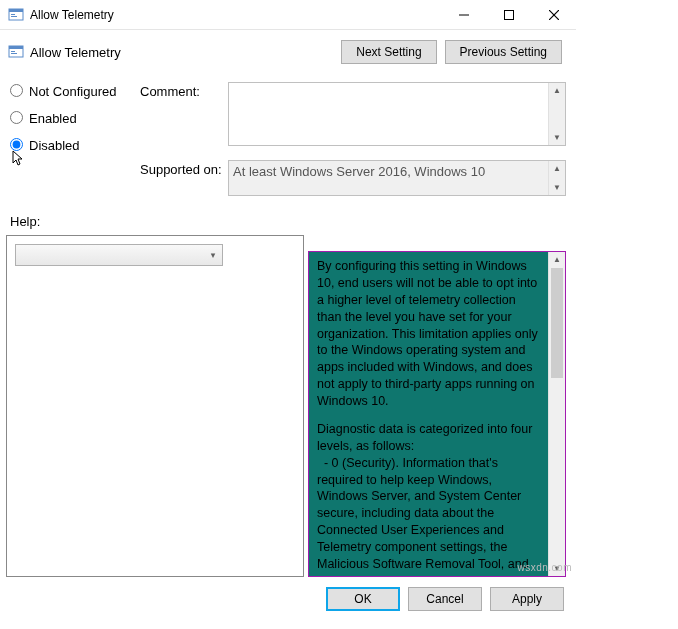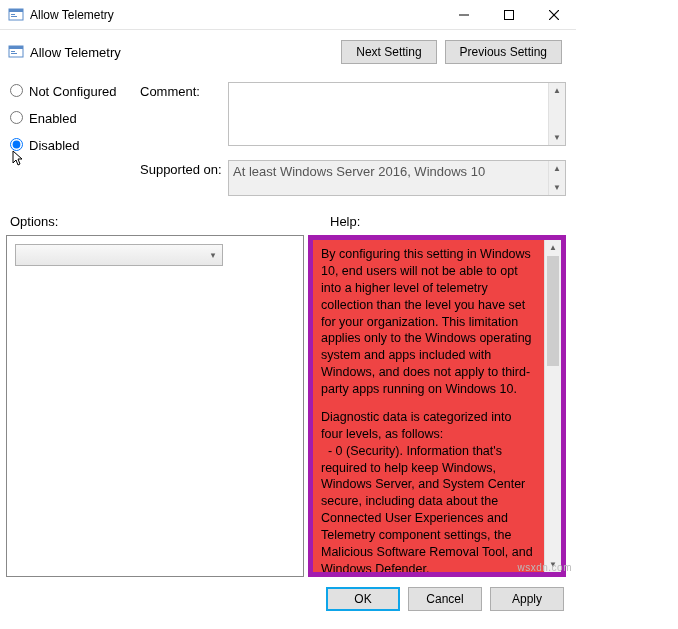--- a/index.html
+++ b/index.html
@@ -162,23 +162,24 @@
       align-items: center;
       justify-content: flex-end;
       cursor: pointer;
     }
     .dropdown .chev {
       width: 18px; text-align: center;
       font-size: 9px; color: #606060;
     }
     .help-pane {
       flex: 1;
-      border: 5px solid #a21caf;
-      background: #ef4444;
-      display: flex;
+      border: 1px solid #a21caf;
+      background: #0f766e;
+      display: flex;
+      margin-top: 16px;
     }
     .help-content {
       flex: 1;
       padding: 6px 8px;
       font-size: 12.5px;
       line-height: 1.35;
       overflow: hidden;
     }
     .help-content p { margin-bottom: 11px; }
     .help-vscroll {
@@ -313,21 +314,20 @@
         <div class="vscroll">
           <div class="arrow">▲</div>
           <div class="arrow">▼</div>
         </div>
       </div>
     </div>
   </div>
 </div>
 
 <div class="labels-row">
-  <div class="options-label">Options:</div>
   <div>Help:</div>
 </div>
 
 <div class="main-panes">
   <div class="options-pane">
     <div class="dropdown">
       <span class="chev">▾</span>
     </div>
   </div>
   <div class="help-pane">

